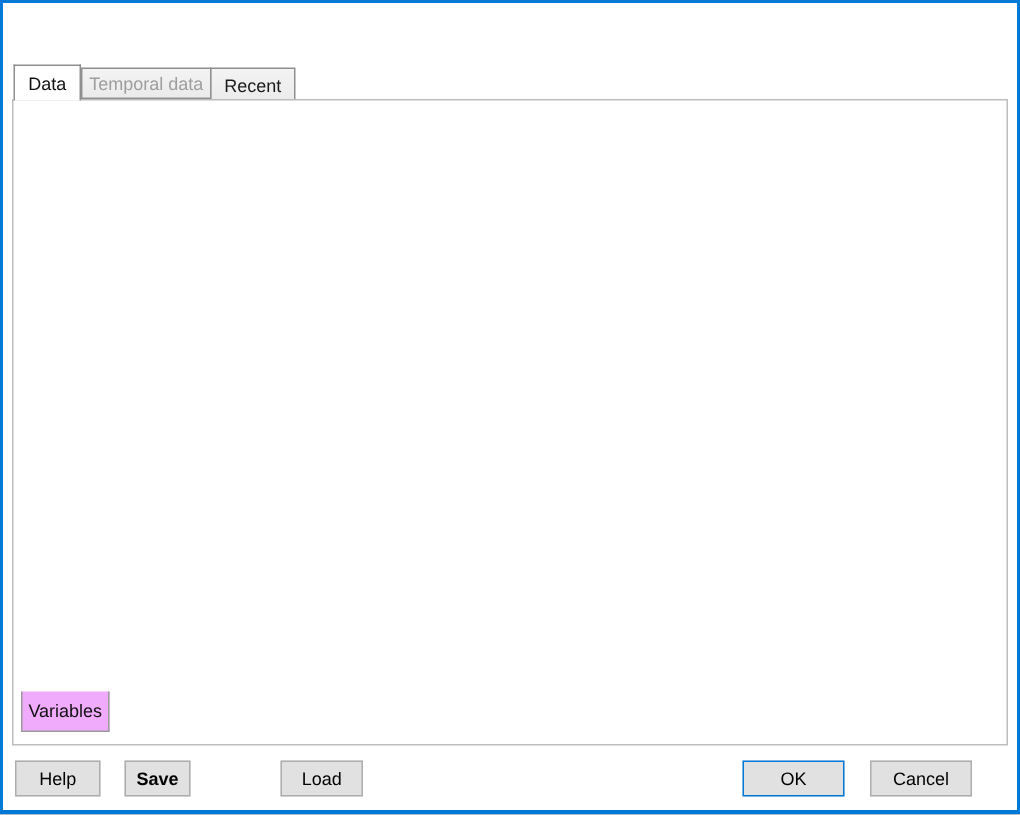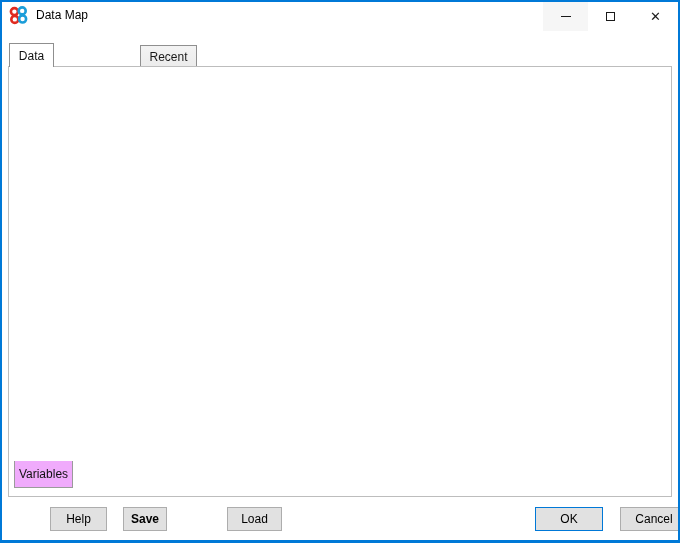--- a/index.html
+++ b/index.html
@@ -58,55 +58,36 @@
   .head .cf{background:#f7f8fa;}
   .row-selected .c:not(.cf){background:#e8e8e8;}
   .rx{color:#7e9ab6;font-size:12px;font-weight:bold;line-height:12px;}
   
   .btab-variables{position:absolute;left:14px;top:461px;width:59px;height:27px;background:#f0abfc;
     border:1px solid #9b9b9b;border-top:none;z-index:3;display:flex;align-items:center;justify-content:center;}
   .btab-information{position:absolute;left:73px;top:463px;width:79px;height:24px;background:#eeeeee;
     border:1px solid #c7c7c7;color:#a0a0a0;display:flex;align-items:center;justify-content:center;}
   
   .btn{position:absolute;top:507px;height:24px;background:#e1e1e1;border:1px solid #adadad;
-    display:flex;align-items:center;justify-content:center;color:#000;margin-left:40px;}
+    display:flex;align-items:center;justify-content:center;color:#000;}
   .btn-help{left:10px;width:57px;}
   .btn-save{left:83px;width:44px;font-weight:bold;}
   .btn-load{left:187px;width:55px;}
   .btn-ok{left:495px;width:68px;border-color:#0078d7;}
   .btn-cancel{left:580px;width:68px;}
 </style>
 </head>
 <body>
 
 <div class="window">
   <div class="frame"></div>
 
-  <div class="titlebar">
-    <svg class="app-icon" viewBox="0 0 19 19">
-      <circle cx="5.4" cy="5.6" r="3.5" fill="none" stroke="#e02b20" stroke-width="2.6"></circle>
-      <circle cx="13.2" cy="4.9" r="3.5" fill="none" stroke="#1b9dd9" stroke-width="2.6"></circle>
-      <circle cx="5.8" cy="13.4" r="3.5" fill="none" stroke="#e02b20" stroke-width="2.6"></circle>
-      <circle cx="13.6" cy="13.0" r="3.5" fill="none" stroke="#1b9dd9" stroke-width="2.6"></circle>
-    </svg>
-    <div class="title-text">Data Map</div>
-    <div class="winbtns">
-      <div class="winbtn min">
-          <span class="glyph-min"></span>
-        </div>
-      <div class="winbtn">
-          <span class="glyph-max"></span>
-        </div>
-      <div class="winbtn">
-          <span class="glyph-close">✕</span>
-        </div>
-    </div>
-  </div>
 
   <div class="tab tab-active">Data</div>
+  <div class="tab tab-temporal">Temporal data</div>
   <div class="tab tab-recent">Recent</div>
 
   <div class="page"></div>
 
   <div class="field-label lbl-case">Case Id Column</div>
   <div class="combo combo-1">
     <span>CaseId</span>
     <svg class="chev" width="9" height="5" viewBox="0 0 9 5">
       <polyline points="0.5,0.5 4.5,4 8.5,0.5" fill="none" stroke="#555" stroke-width="1.2"></polyline>
     </svg>

